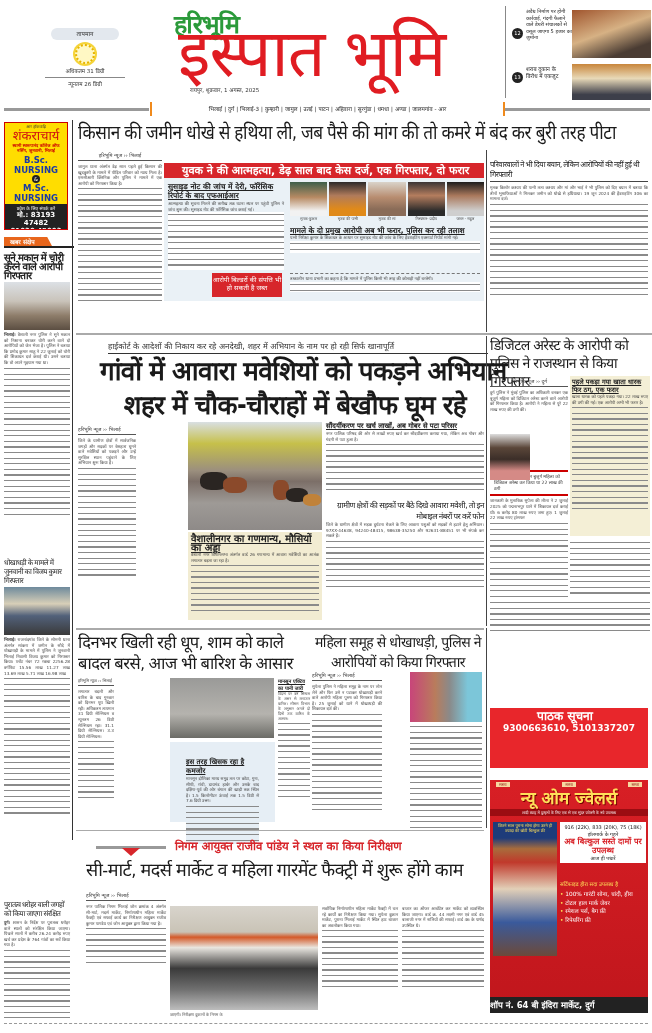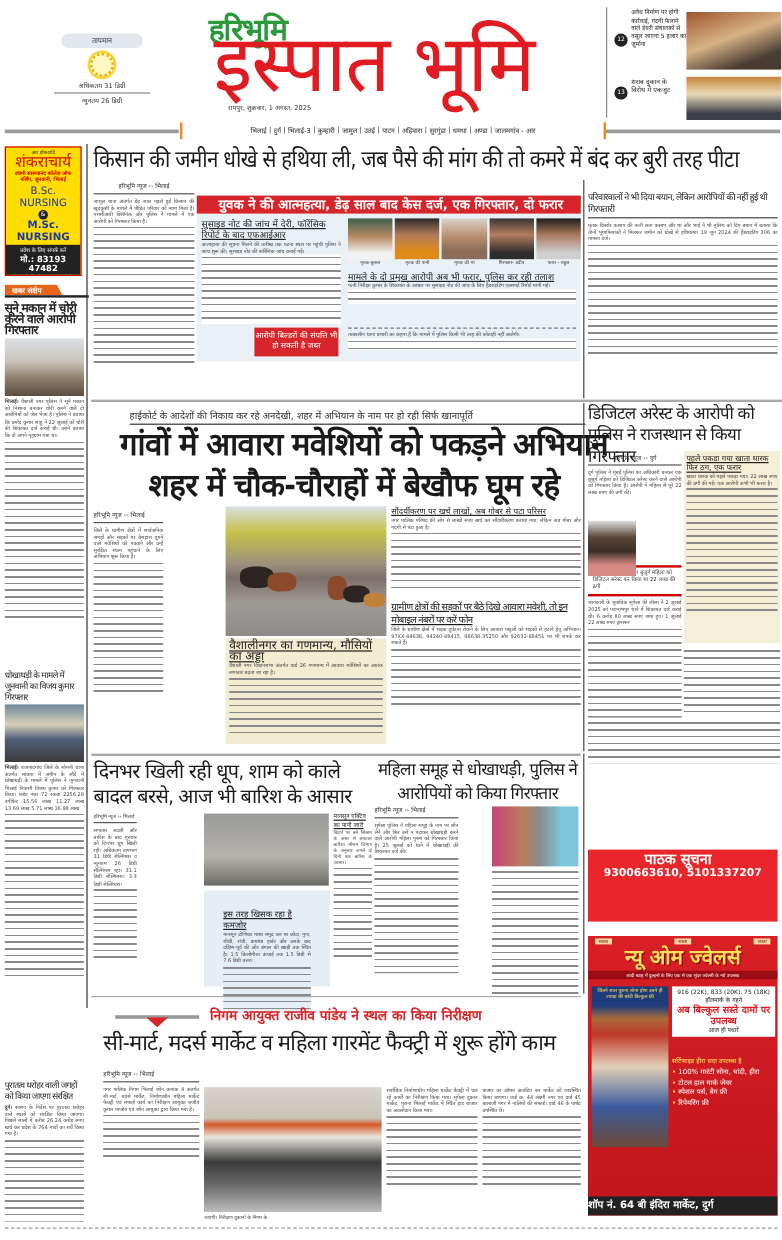--- a/index.html
+++ b/index.html
@@ -3,21 +3,21 @@
 <meta charset="utf-8">
 <style>
 *{box-sizing:border-box;margin:0;padding:0}
 body{width:652px;height:1033px;background:#fff;font-family:"DejaVu Sans",sans-serif;color:#222;position:relative;overflow:hidden}
 .abs{position:absolute}
 .txt{font-size:4.2px;line-height:5.6px;color:#444;text-align:justify}
 .lines{background:repeating-linear-gradient(#fff 0,#fff 2px,#8a8a8a 2px,#8a8a8a 3.3px,#fff 3.3px,#fff 5.6px)}
 .hl{font-family:"DejaVu Sans Condensed","DejaVu Sans",sans-serif;color:#1a1a1a;font-weight:bold;letter-spacing:-0.5px}
 .byline{font-size:5px;color:#333;border-bottom:1px solid #555;padding-bottom:2px;margin-bottom:3px}
 .photo{background:linear-gradient(135deg,#8a7560,#c9b49a 40%,#6d5a48 70%,#a89680)}
-.sub{font-weight:normal;color:#222;text-decoration:underline;font-size:7.5px;line-height:9px}
+.sub{font-weight:bold;color:#222;text-decoration:underline;font-size:7.5px;line-height:9px}
 .vrule{background:#444;width:1px}
 </style>
 </head>
 <body>
 
 <div class="abs" style="left:45px;top:28px;width:80px;height:70px;text-align:center">
   <div style="background:#e3e8ee;border-radius:8px;font-size:6px;color:#333;padding:2px 0;margin:0 6px">तापमान</div>
   <div style="width:20px;height:20px;margin:4px auto 3px;border-radius:50%;background:#fff8c4;border:2px dotted #e7b400;box-shadow:0 0 0 2px #f5d43a"></div>
   <div style="font-size:5.5px;color:#333;border-bottom:1px solid #888;padding-bottom:2px">अधिकतम 31 डिग्री</div>
   <div style="font-size:5.5px;color:#333;padding-top:2px">न्यूनतम 26 डिग्री</div>
@@ -65,21 +65,21 @@
     <span style="padding:0 2px">|</span>
   <span>अण्डा</span>
     <span style="padding:0 2px">|</span>
   <span>जालमगांव - आर</span>
 </div>
 
 <div class="abs" style="left:4px;top:122px;width:64px;height:108px;background:#ffdd00;border:1px solid #c00;text-align:center;overflow:hidden">
   <div style="font-size:4px;color:#333;padding-top:1px">आर हॉकवाड़ि</div>
   <div style="font-size:13px;font-weight:normal;color:#d01010;line-height:14px">शंकराचार्य</div>
   <div style="font-size:4.3px;line-height:5px;color:#c00;font-weight:bold;padding:0 2px">स्वामी स्वरूपानंद कॉलेज ऑफ नर्सिंग, जुनवानी, भिलाई</div>
-  <div style="font-size:8.5px;font-weight:normal;color:#1a3aa8;line-height:10px;margin-top:2px">B.Sc. NURSING</div>
+  <div style="font-size:8.5px;font-weight:bold;color:#1a3aa8;line-height:10px;margin-top:2px">B.Sc. NURSING</div>
   <div style="font-size:5px;color:#fff;background:#222;width:8px;height:8px;border-radius:50%;margin:0 auto;line-height:8px">&amp;</div>
   <div style="font-size:8.5px;font-weight:bold;color:#1a3aa8;line-height:10px">M.Sc. NURSING</div>
   <div style="background:#222;color:#fff;padding:1px 0 2px;margin-top:1px">
     <div style="font-size:4.5px">प्रवेश के लिए संपर्क करें</div>
     <div style="font-size:7px;font-weight:bold;line-height:8px">मो.: 83193 47482</div>
     <div style="font-size:7px;font-weight:bold;line-height:8px">81030 45003</div>
   </div>
 
 </div>
 
@@ -190,21 +190,21 @@
   <div class="txt">वैशाली नगर विधानसभा अंतर्गत वार्ड 26 गणमान्य में आवारा मवेशियों का आतंक लगातार बढ़ता जा रहा है।</div>
   <div class="lines" style="height:50px;background:repeating-linear-gradient(#f2ecd2 0,#f2ecd2 2px,#8a8a8a 2px,#8a8a8a 3.3px,#f2ecd2 3.3px,#f2ecd2 5.6px)"></div>
 </div>
 
 <div class="abs" style="left:326px;top:422px;width:158px">
   <div class="sub" style="font-size:6.8px">सौंदर्यीकरण पर खर्च लाखों, अब गोबर से पटा परिसर</div>
   <div class="txt">नगर पालिक परिषद की ओर से लाखों रुपए खर्च कर सौंदर्यीकरण कराया गया, लेकिन अब गोबर और गंदगी से पटा हुआ है।</div>
   <div class="lines" style="height:52px"></div>
 </div>
 <div class="abs" style="left:326px;top:500px;width:158px">
-  <div class="hl" style="font-size:8px;line-height:11px;text-decoration:underline;font-weight:normal;text-align:left">ग्रामीण क्षेत्रों की सड़कों पर बैठे दिखे आवारा मवेशी, तो इन मोबाइल नंबरों पर करें फोन</div>
+  <div class="hl" style="font-size:8px;line-height:11px;font-weight:normal;text-align:right">ग्रामीण क्षेत्रों की सड़कों पर बैठे दिखे आवारा मवेशी, तो इन मोबाइल नंबरों पर करें फोन</div>
   <div class="txt">जिले के ग्रामीण क्षेत्रों में सड़क दुर्घटना रोकने के लिए आवारा पशुओं को सड़कों से हटाने हेतु अभियान। 97XX-44638, 94240-48415, 98638-35250 और 92631-88451 पर भी संपर्क कर सकते हैं।</div>
   <div class="lines" style="height:52px"></div>
 </div>
 
 <div class="abs vrule" style="left:486px;top:336px;height:290px"></div>
 
 <div class="abs hl" style="left:490px;top:336px;width:160px;font-size:14px;line-height:18px;font-weight:normal">डिजिटल अरेस्ट के आरोपी को पुलिस ने राजस्थान से किया गिरफ्तार</div>
 <div class="abs" style="left:490px;top:378px;width:78px">
   <div class="byline" style="text-align:center">हरिभूमि न्यूज ›› दुर्ग</div>
   <div class="txt">दुर्ग पुलिस ने मुंबई पुलिस का अधिकारी बनकर एक बुजुर्ग महिला को डिजिटल अरेस्ट करने वाले आरोपी को गिरफ्तार किया है। आरोपी ने महिला से पूरे 22 लाख रुपए की ठगी की।</div>

